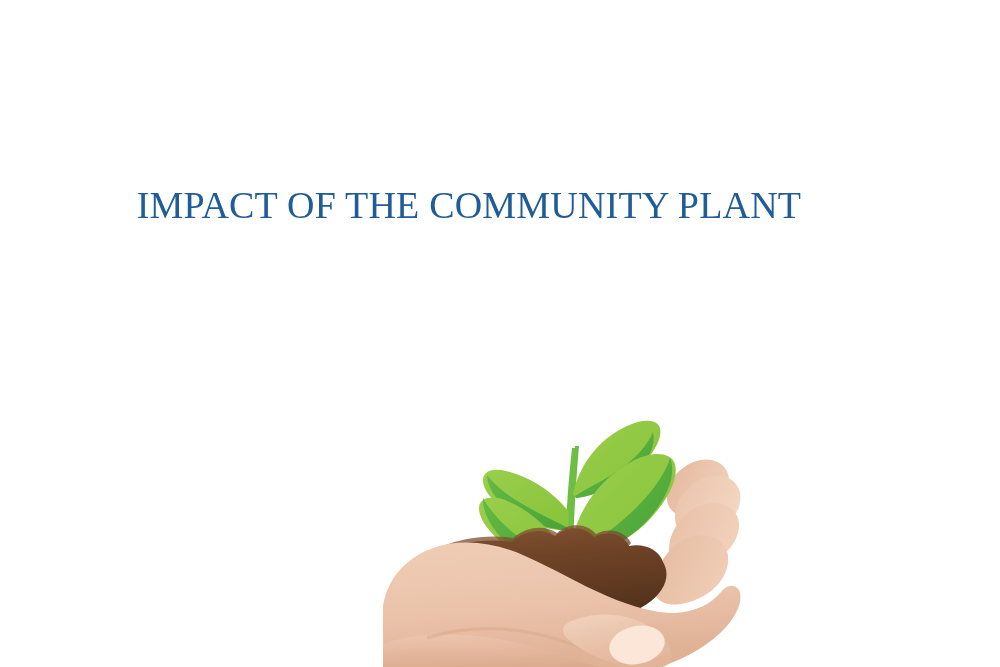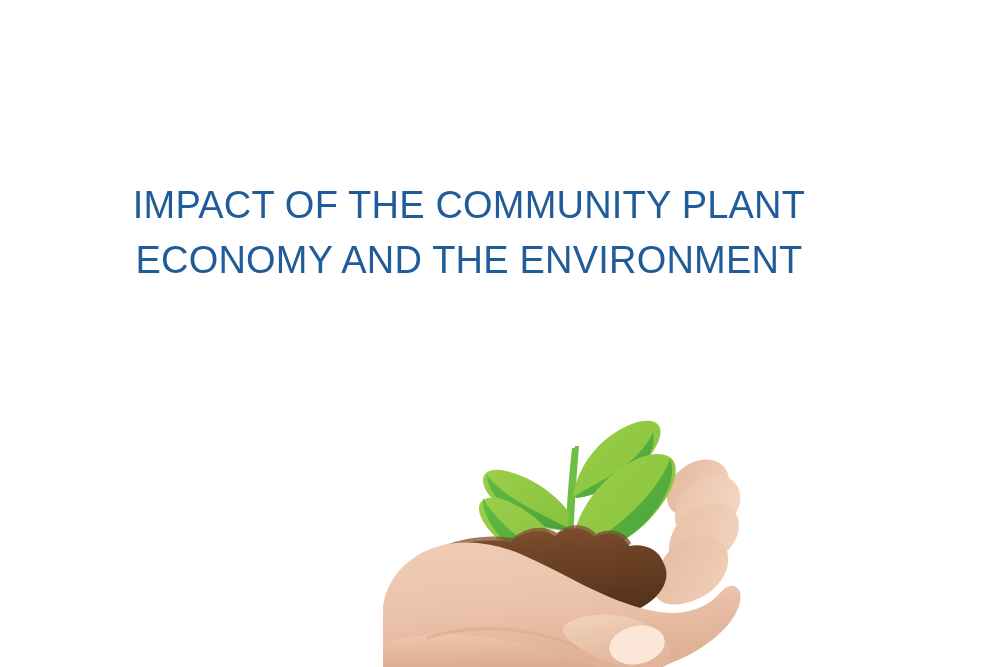--- a/index.html
+++ b/index.html
@@ -32,21 +32,21 @@
   
   #title-block {
     position: absolute;
     left: 0;
     top: 178px;
     width: 926px;
     text-align: center;
   }
   #title-block .title-line {
     display: block;
-    font-family: Liberation Sans, sans-serif;
+    font-family: Liberation Serif, serif;
     font-size: 38px;
     font-weight: 400;
     line-height: 55px;
     letter-spacing: 0.2px;
     color: #1F5C99;
     white-space: nowrap;
     padding-left: 12px;
   }
 
   
@@ -67,21 +67,20 @@
 <body>
 
 <div id="page">
 
   <div id="watermark">
     
   </div>
 
   <div id="title-block">
     <span class="title-line">IMPACT OF THE COMMUNITY PLANT</span>
-    <span class="title-line">ECONOMY AND THE ENVIRONMENT</span>
   </div>
 
   <div id="illustration">
     <svg viewBox="0 0 360 262" xmlns="http://www.w3.org/2000/svg">
       <defs>
         <linearGradient id="gPalm" x1="0" y1="0" x2="0.25" y2="1">
           <stop offset="0%" stop-color="#F0CDB6"></stop>
           <stop offset="55%" stop-color="#EBC3AB"></stop>
           <stop offset="100%" stop-color="#DFB195"></stop>
         </linearGradient>

